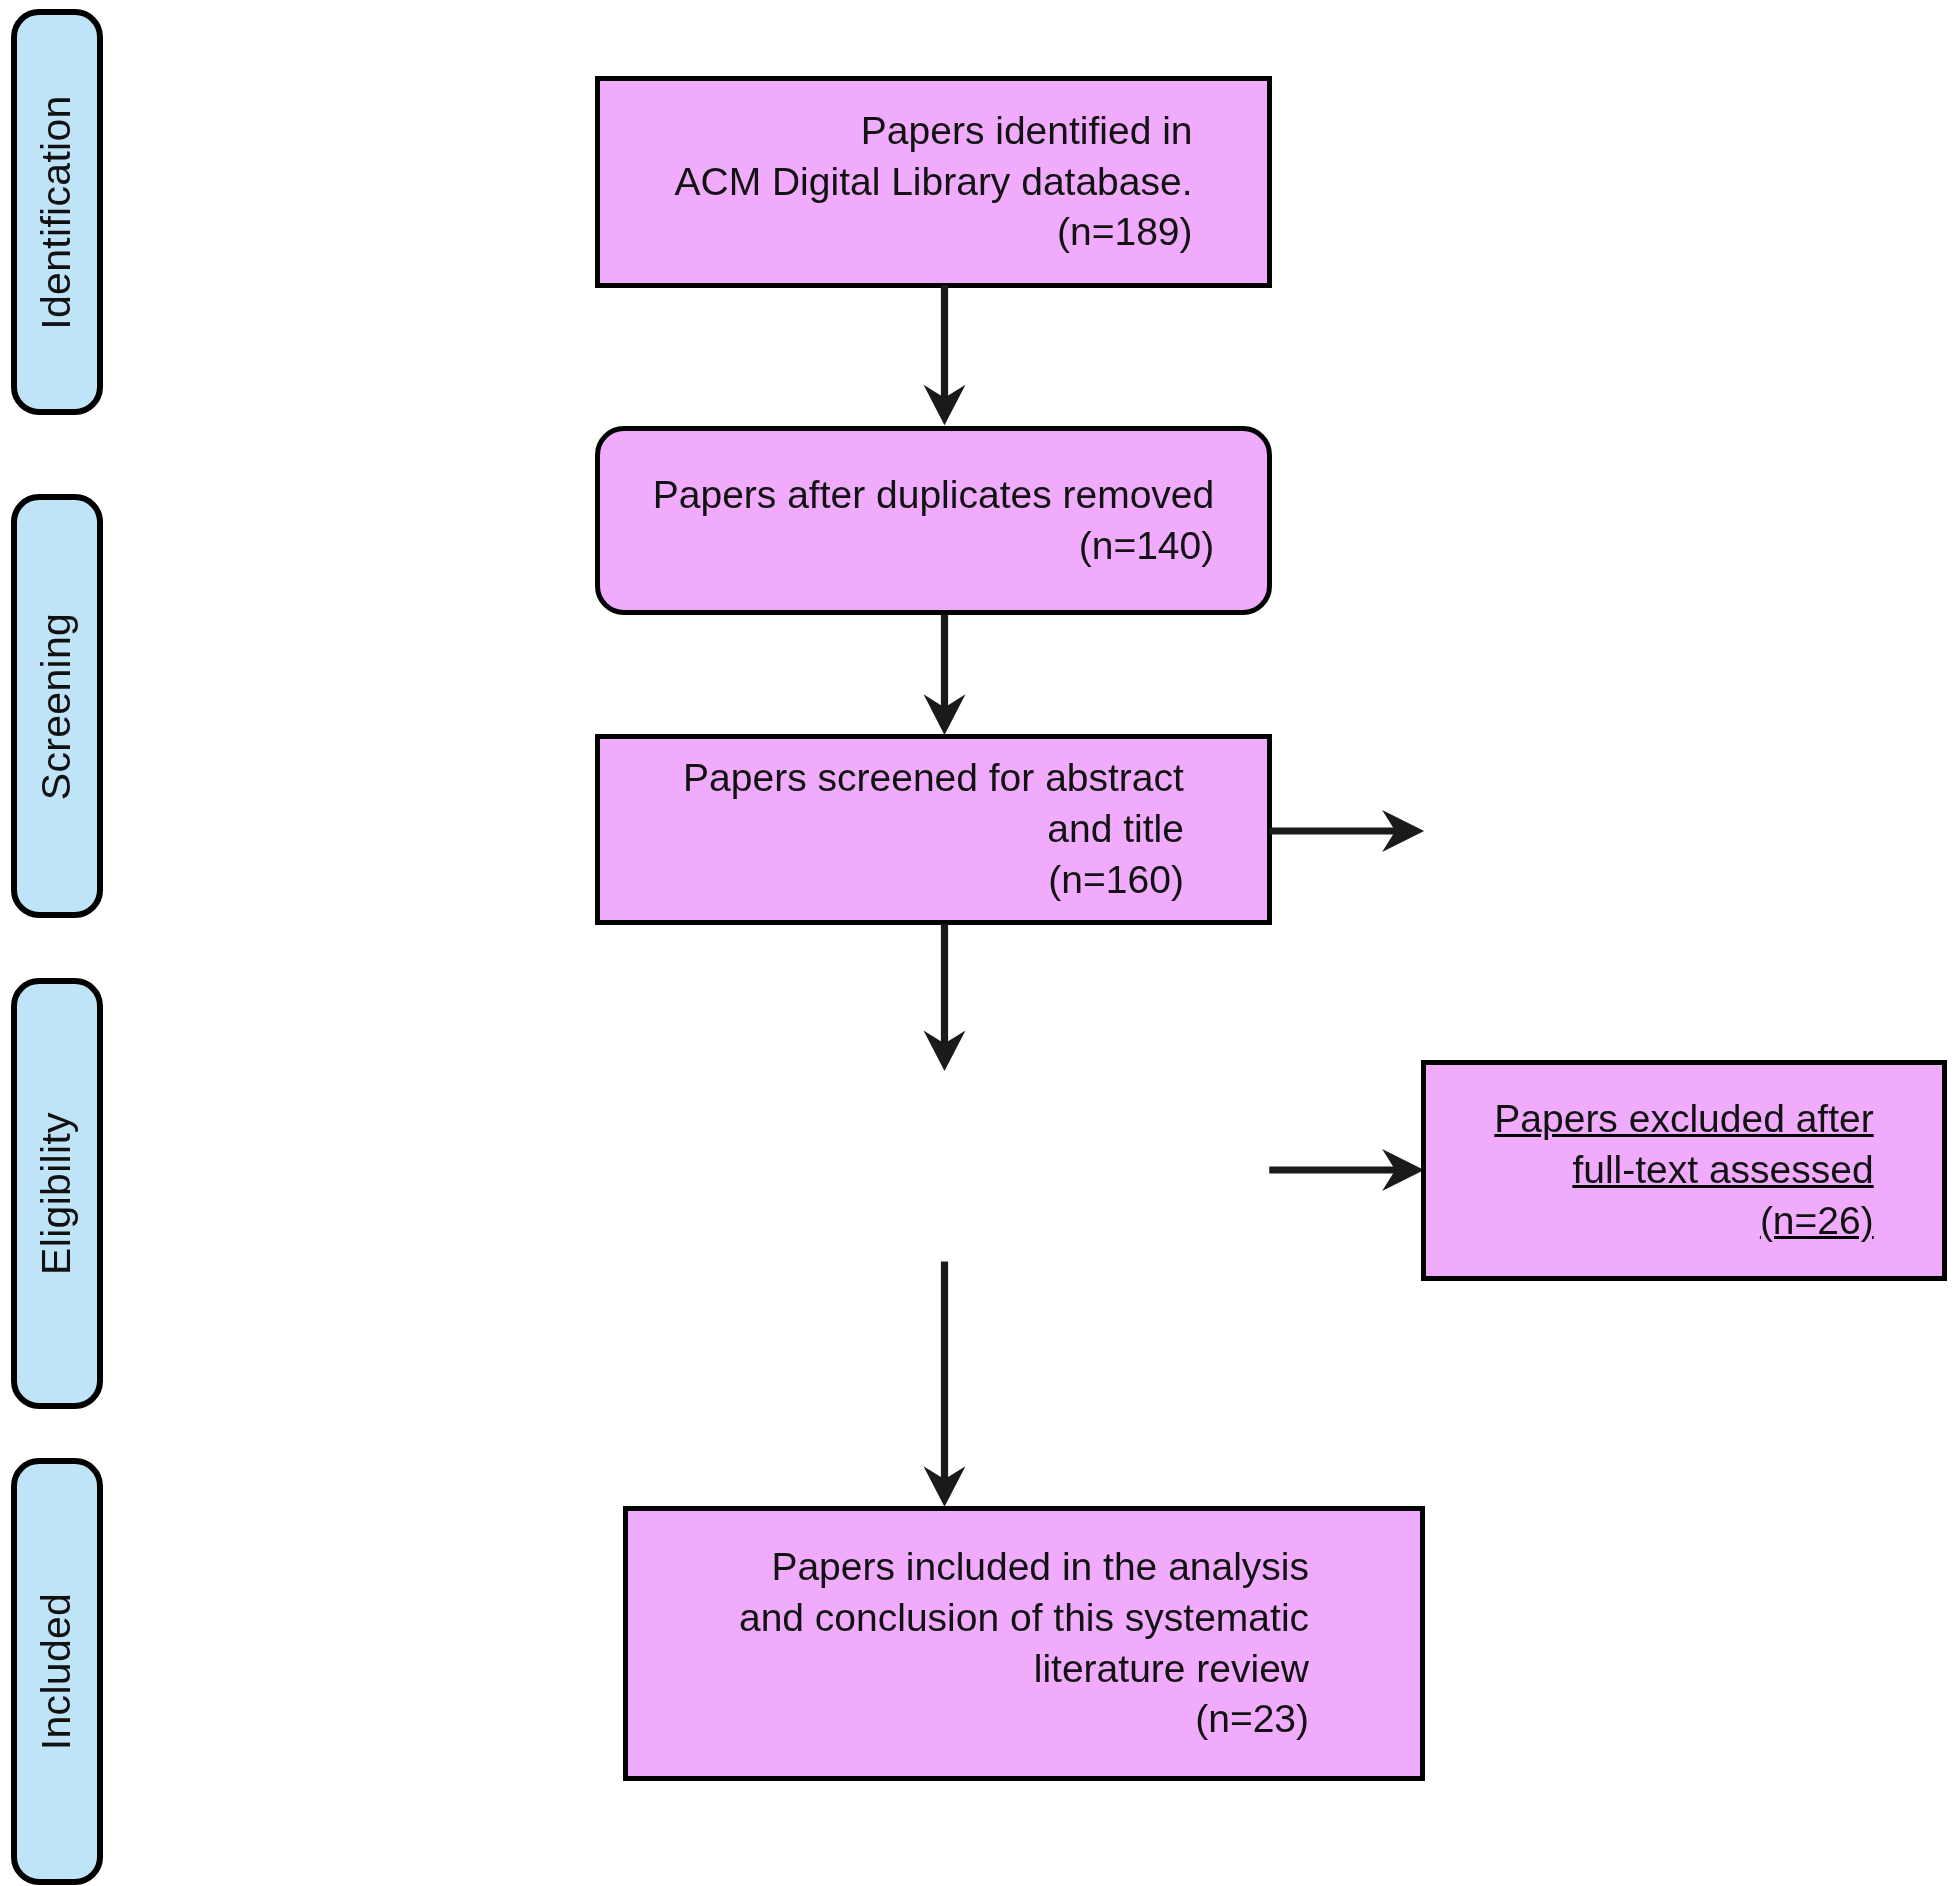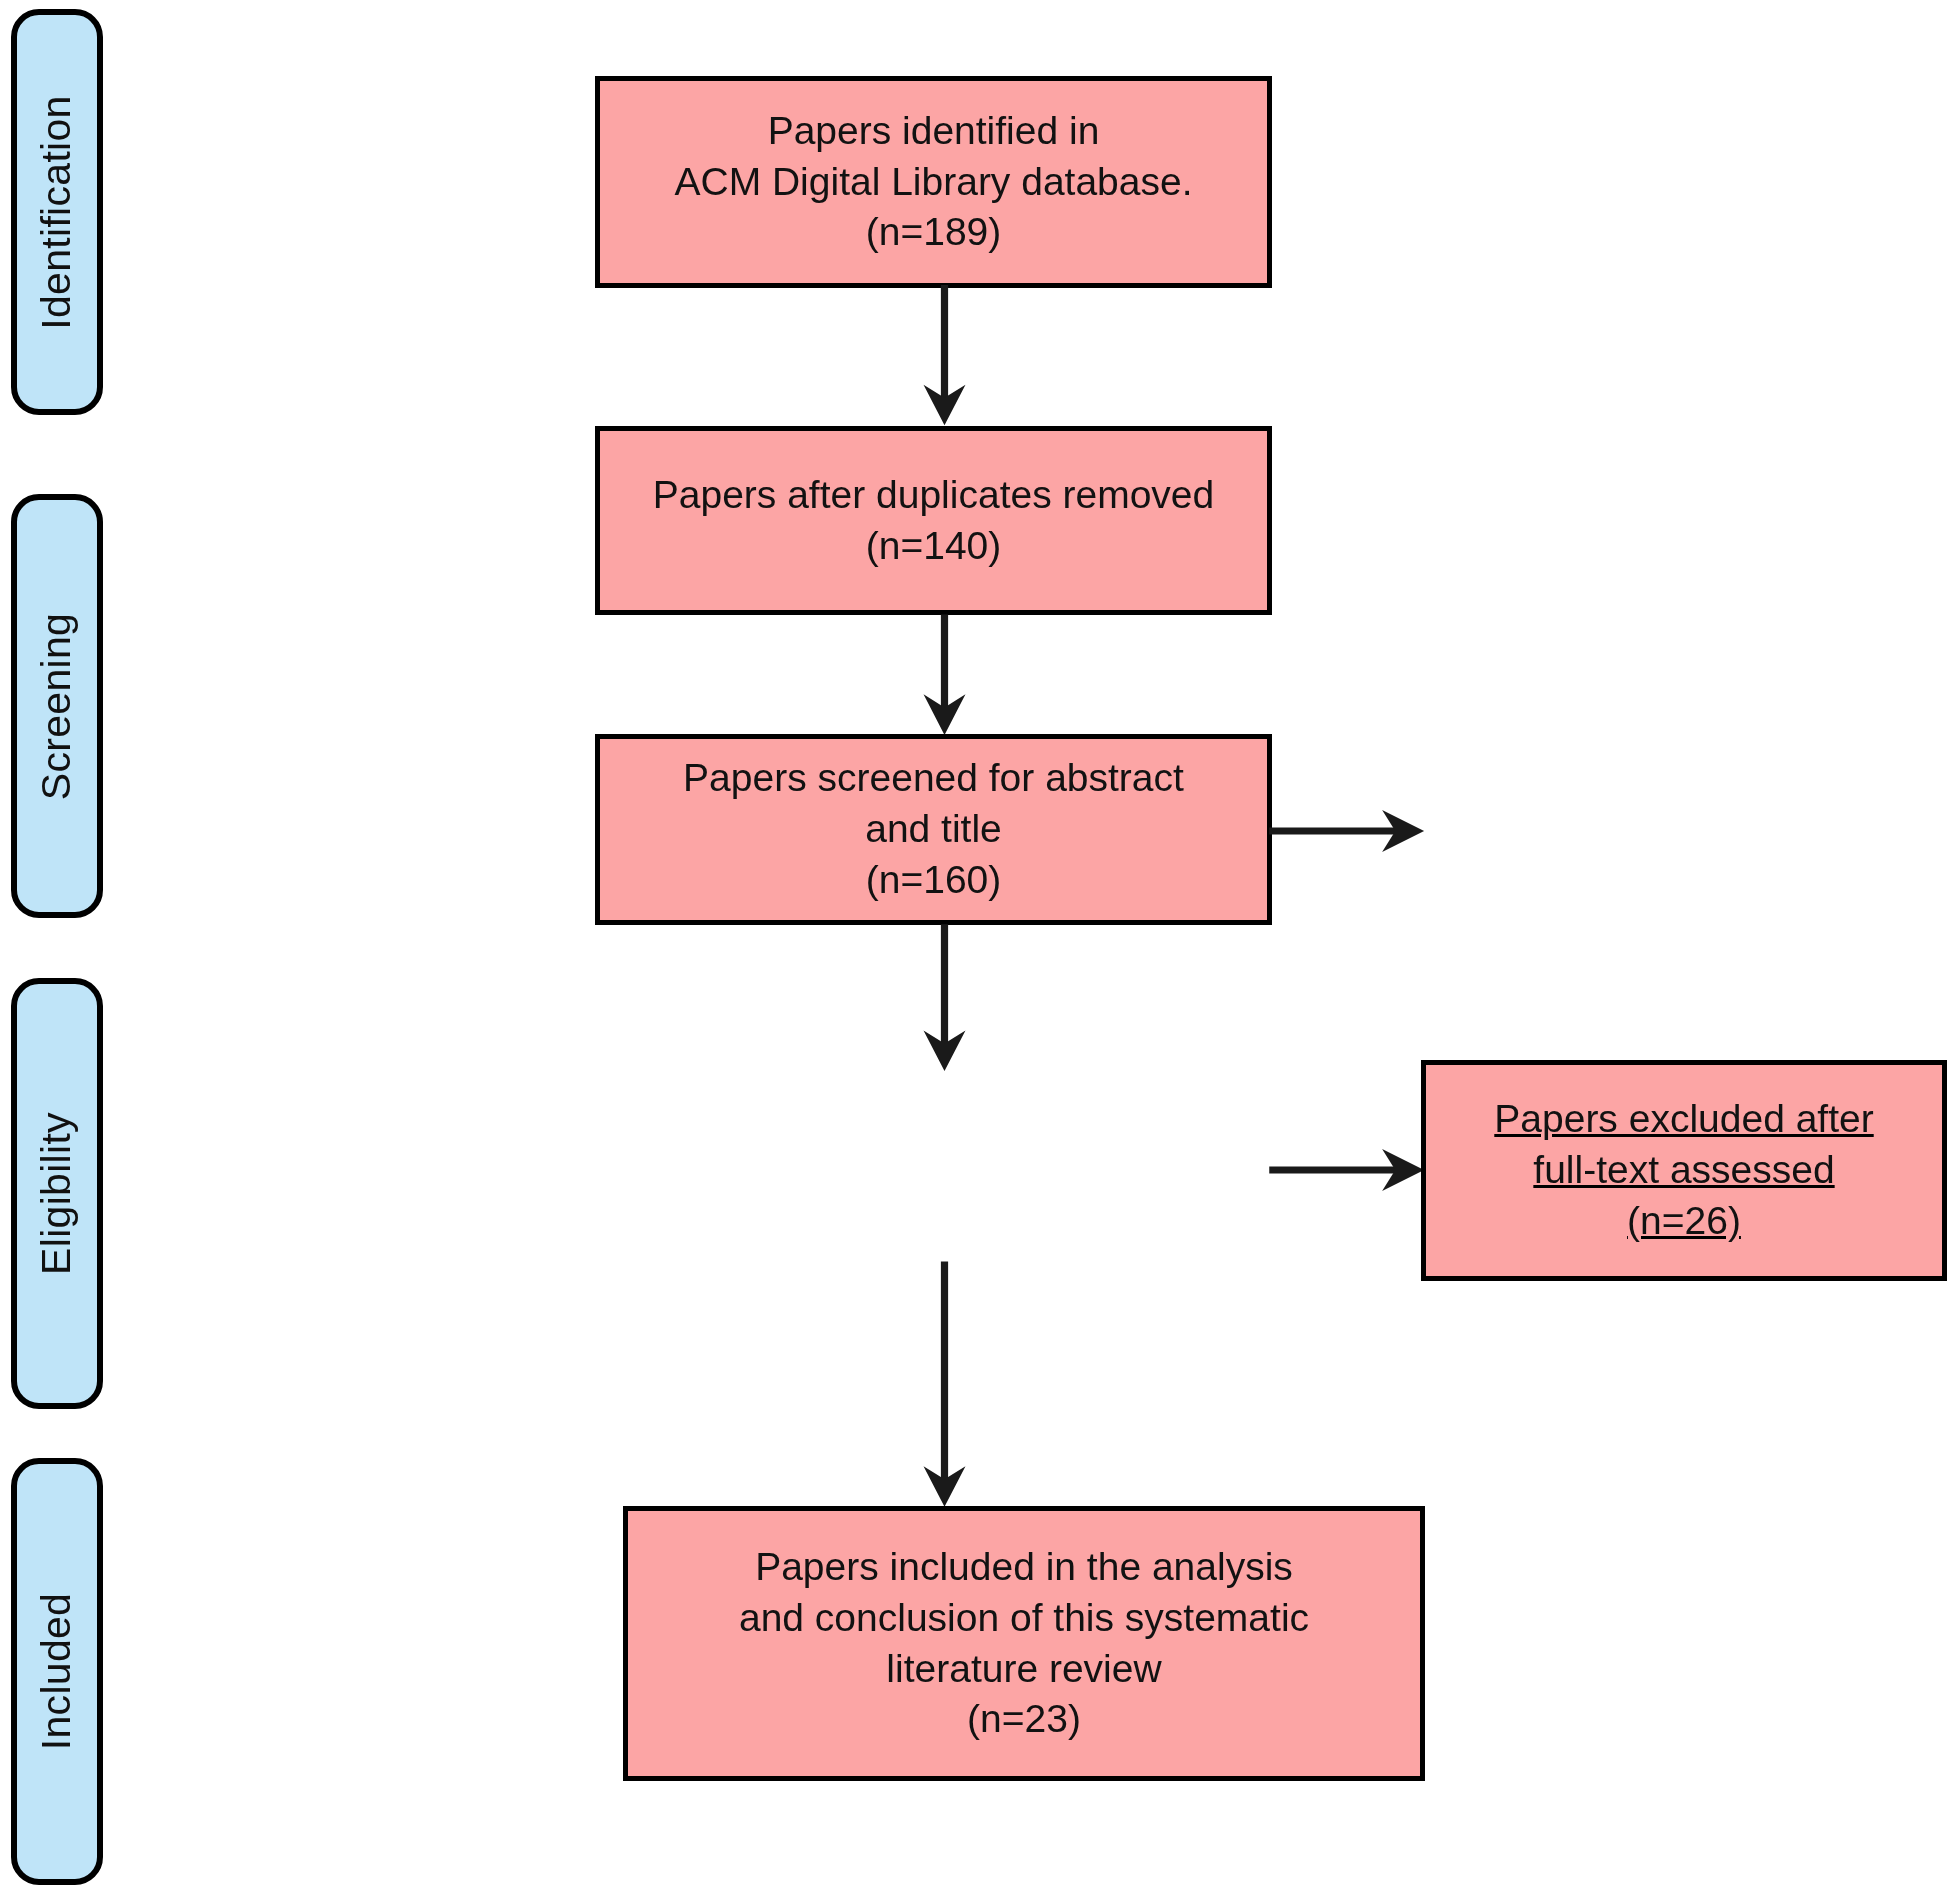--- a/index.html
+++ b/index.html
@@ -38,26 +38,26 @@
     font-size: 41px;
     line-height: 1;
     color: #111111;
     letter-spacing: 0.3px;
   }
 
   
   .flow-box {
     position: absolute;
     box-sizing: border-box;
-    background: #fca5a5;
+    background: #f0abfc;
     border: 5.3px solid #000000;
     display: flex;
     align-items: center;
     justify-content: center;
-    text-align: center;
+    text-align: right;
     padding: 6.6px 16px;
   }
   .flow-box .box-text {
     font-size: 39px;
     line-height: 1.30;
     color: #121212;
     white-space: pre-line;
   }
 
   
@@ -96,21 +96,21 @@
 (n=189)</span>
   </div>
 
   <div class="connector" style="left:915px; top:285px; width:59px; height:143px;">
     <svg width="59" height="143" viewBox="0 0 90 218">
       <line x1="45" y1="0" x2="45" y2="186" stroke="#1a1a1a" stroke-width="11"></line>
       <path d="M45 214 L13 152 L45 172 L77 152 Z" fill="#1a1a1a"></path>
     </svg>
   </div>
 
-  <div class="flow-box" style="left:595px; top:426px; width:677px; height:189px;">
+  <div class="flow-box" style="left:595px; top:426px; width:677px; height:189px;border-radius:29px;">
     <span class="box-text">Papers after duplicates removed
 (n=140)</span>
   </div>
 
   <div class="connector" style="left:915px; top:614px; width:59px; height:124px;">
     <svg width="59" height="124" viewBox="0 0 90 188">
       <line x1="45" y1="0" x2="45" y2="156" stroke="#1a1a1a" stroke-width="11"></line>
       <path d="M45 184 L13 122 L45 142 L77 122 Z" fill="#1a1a1a"></path>
     </svg>
   </div>

